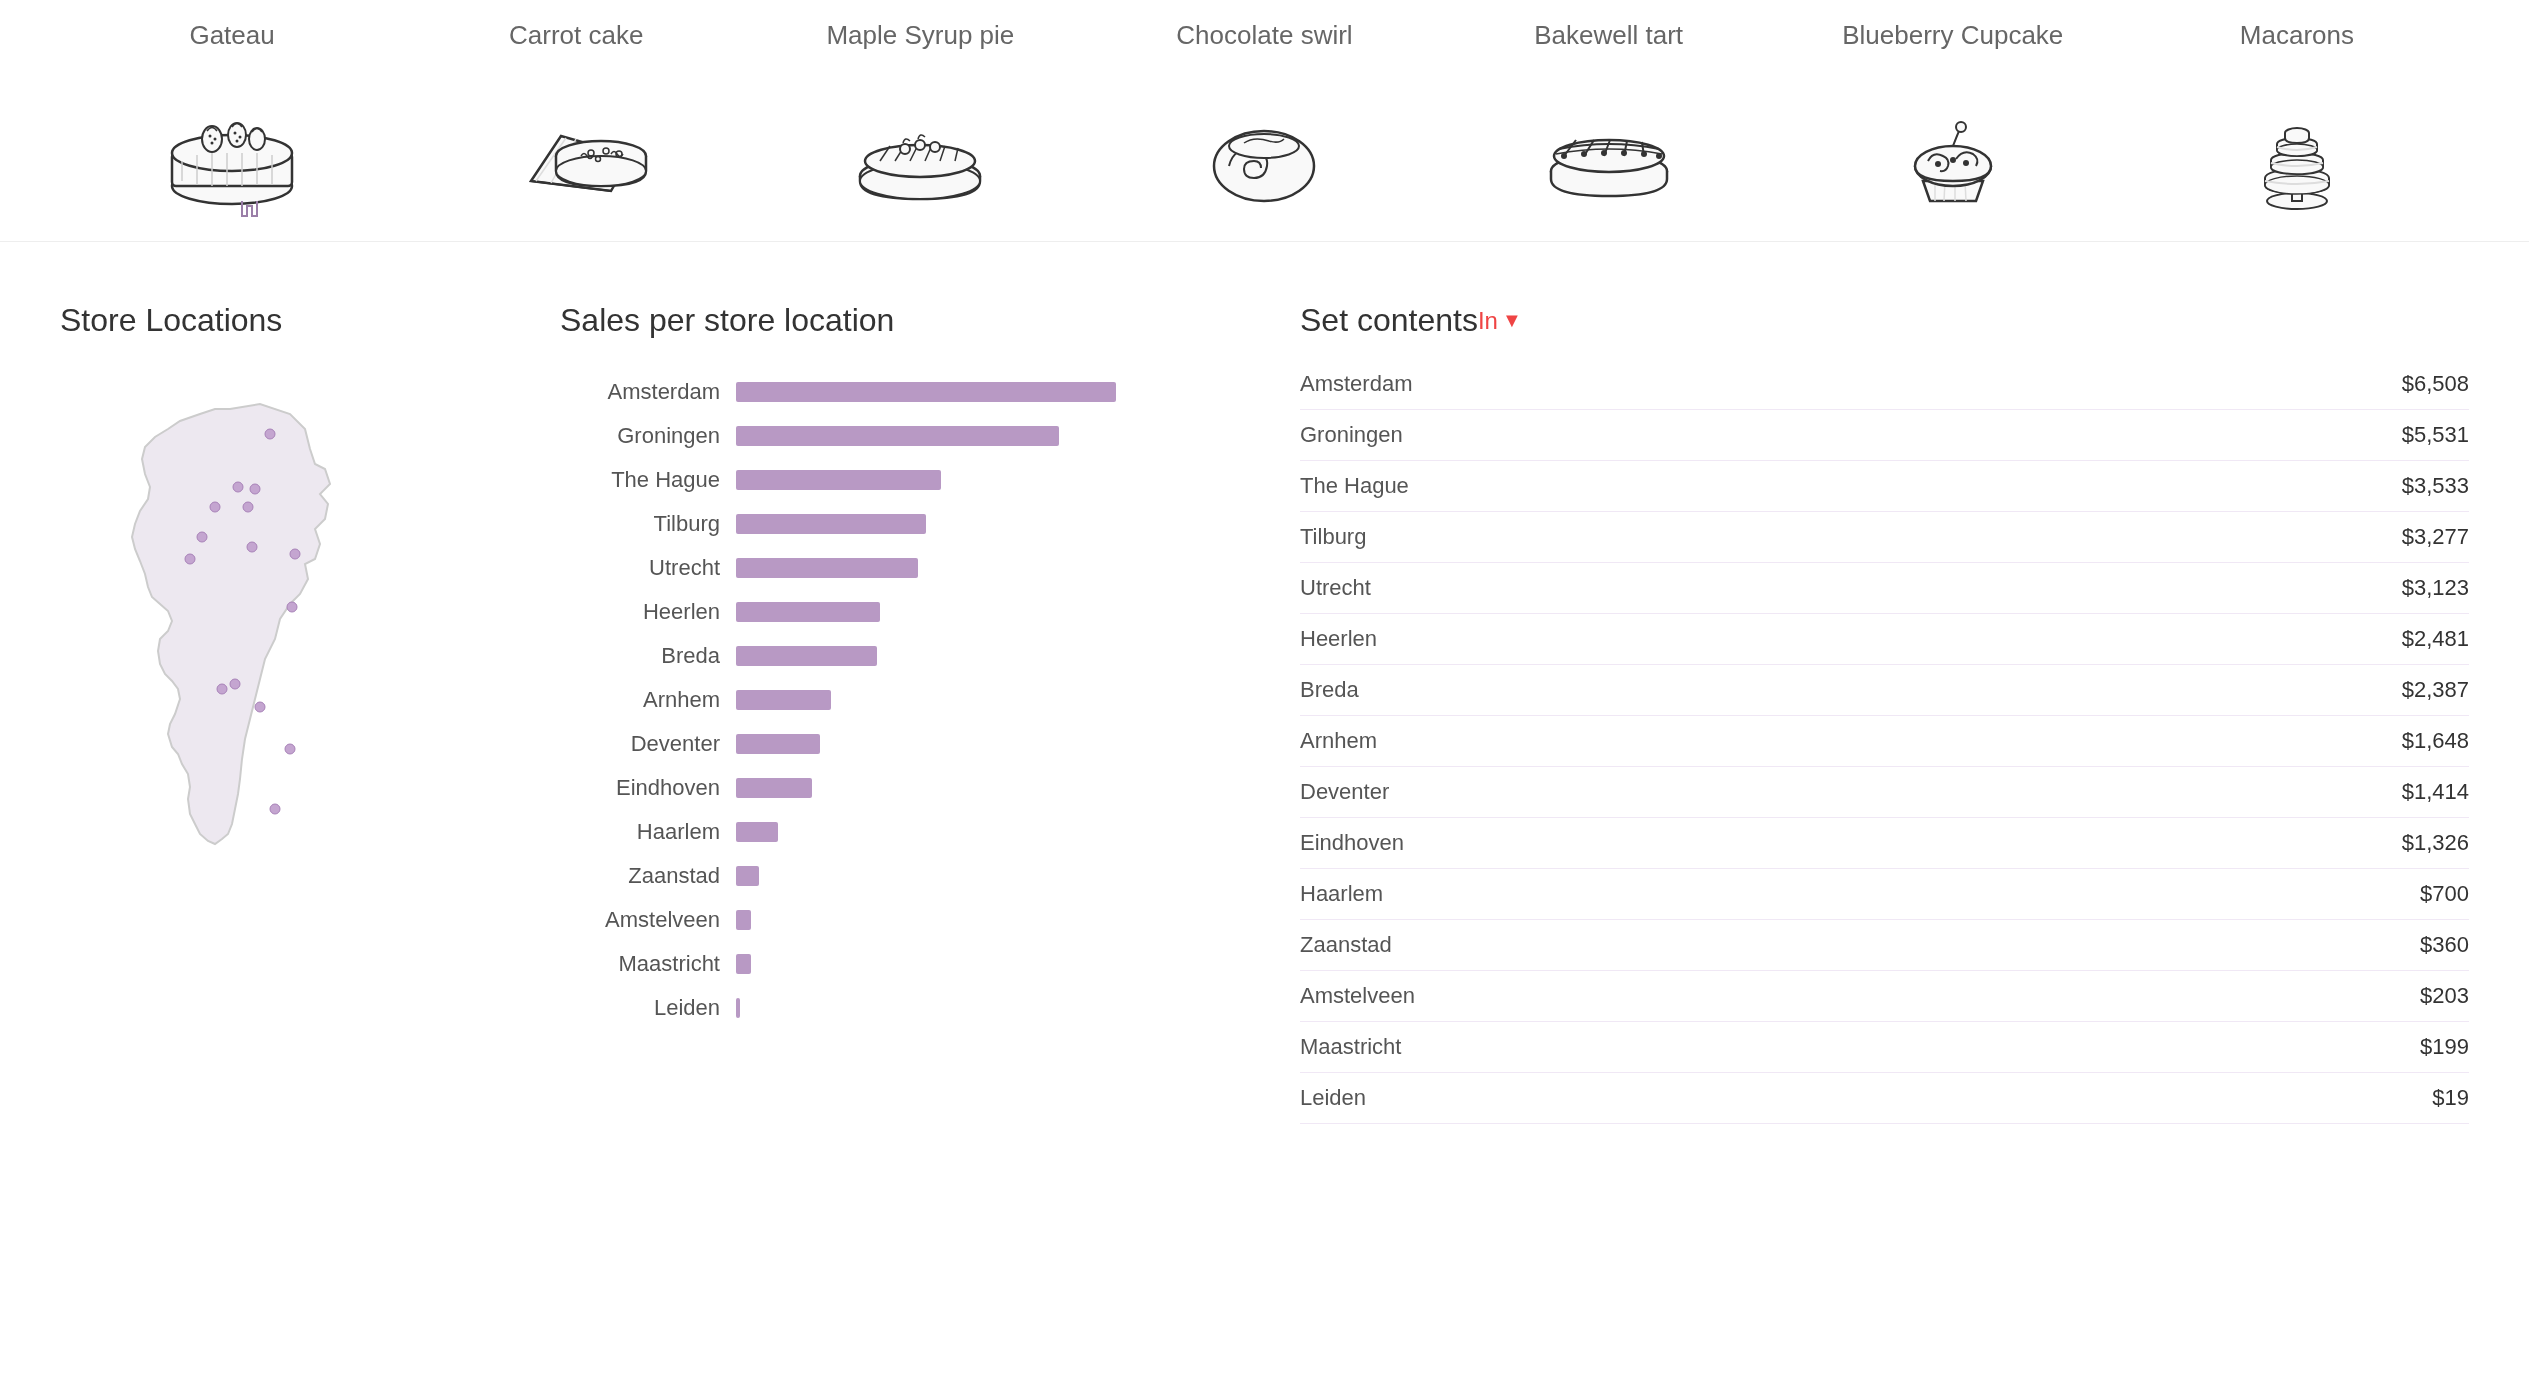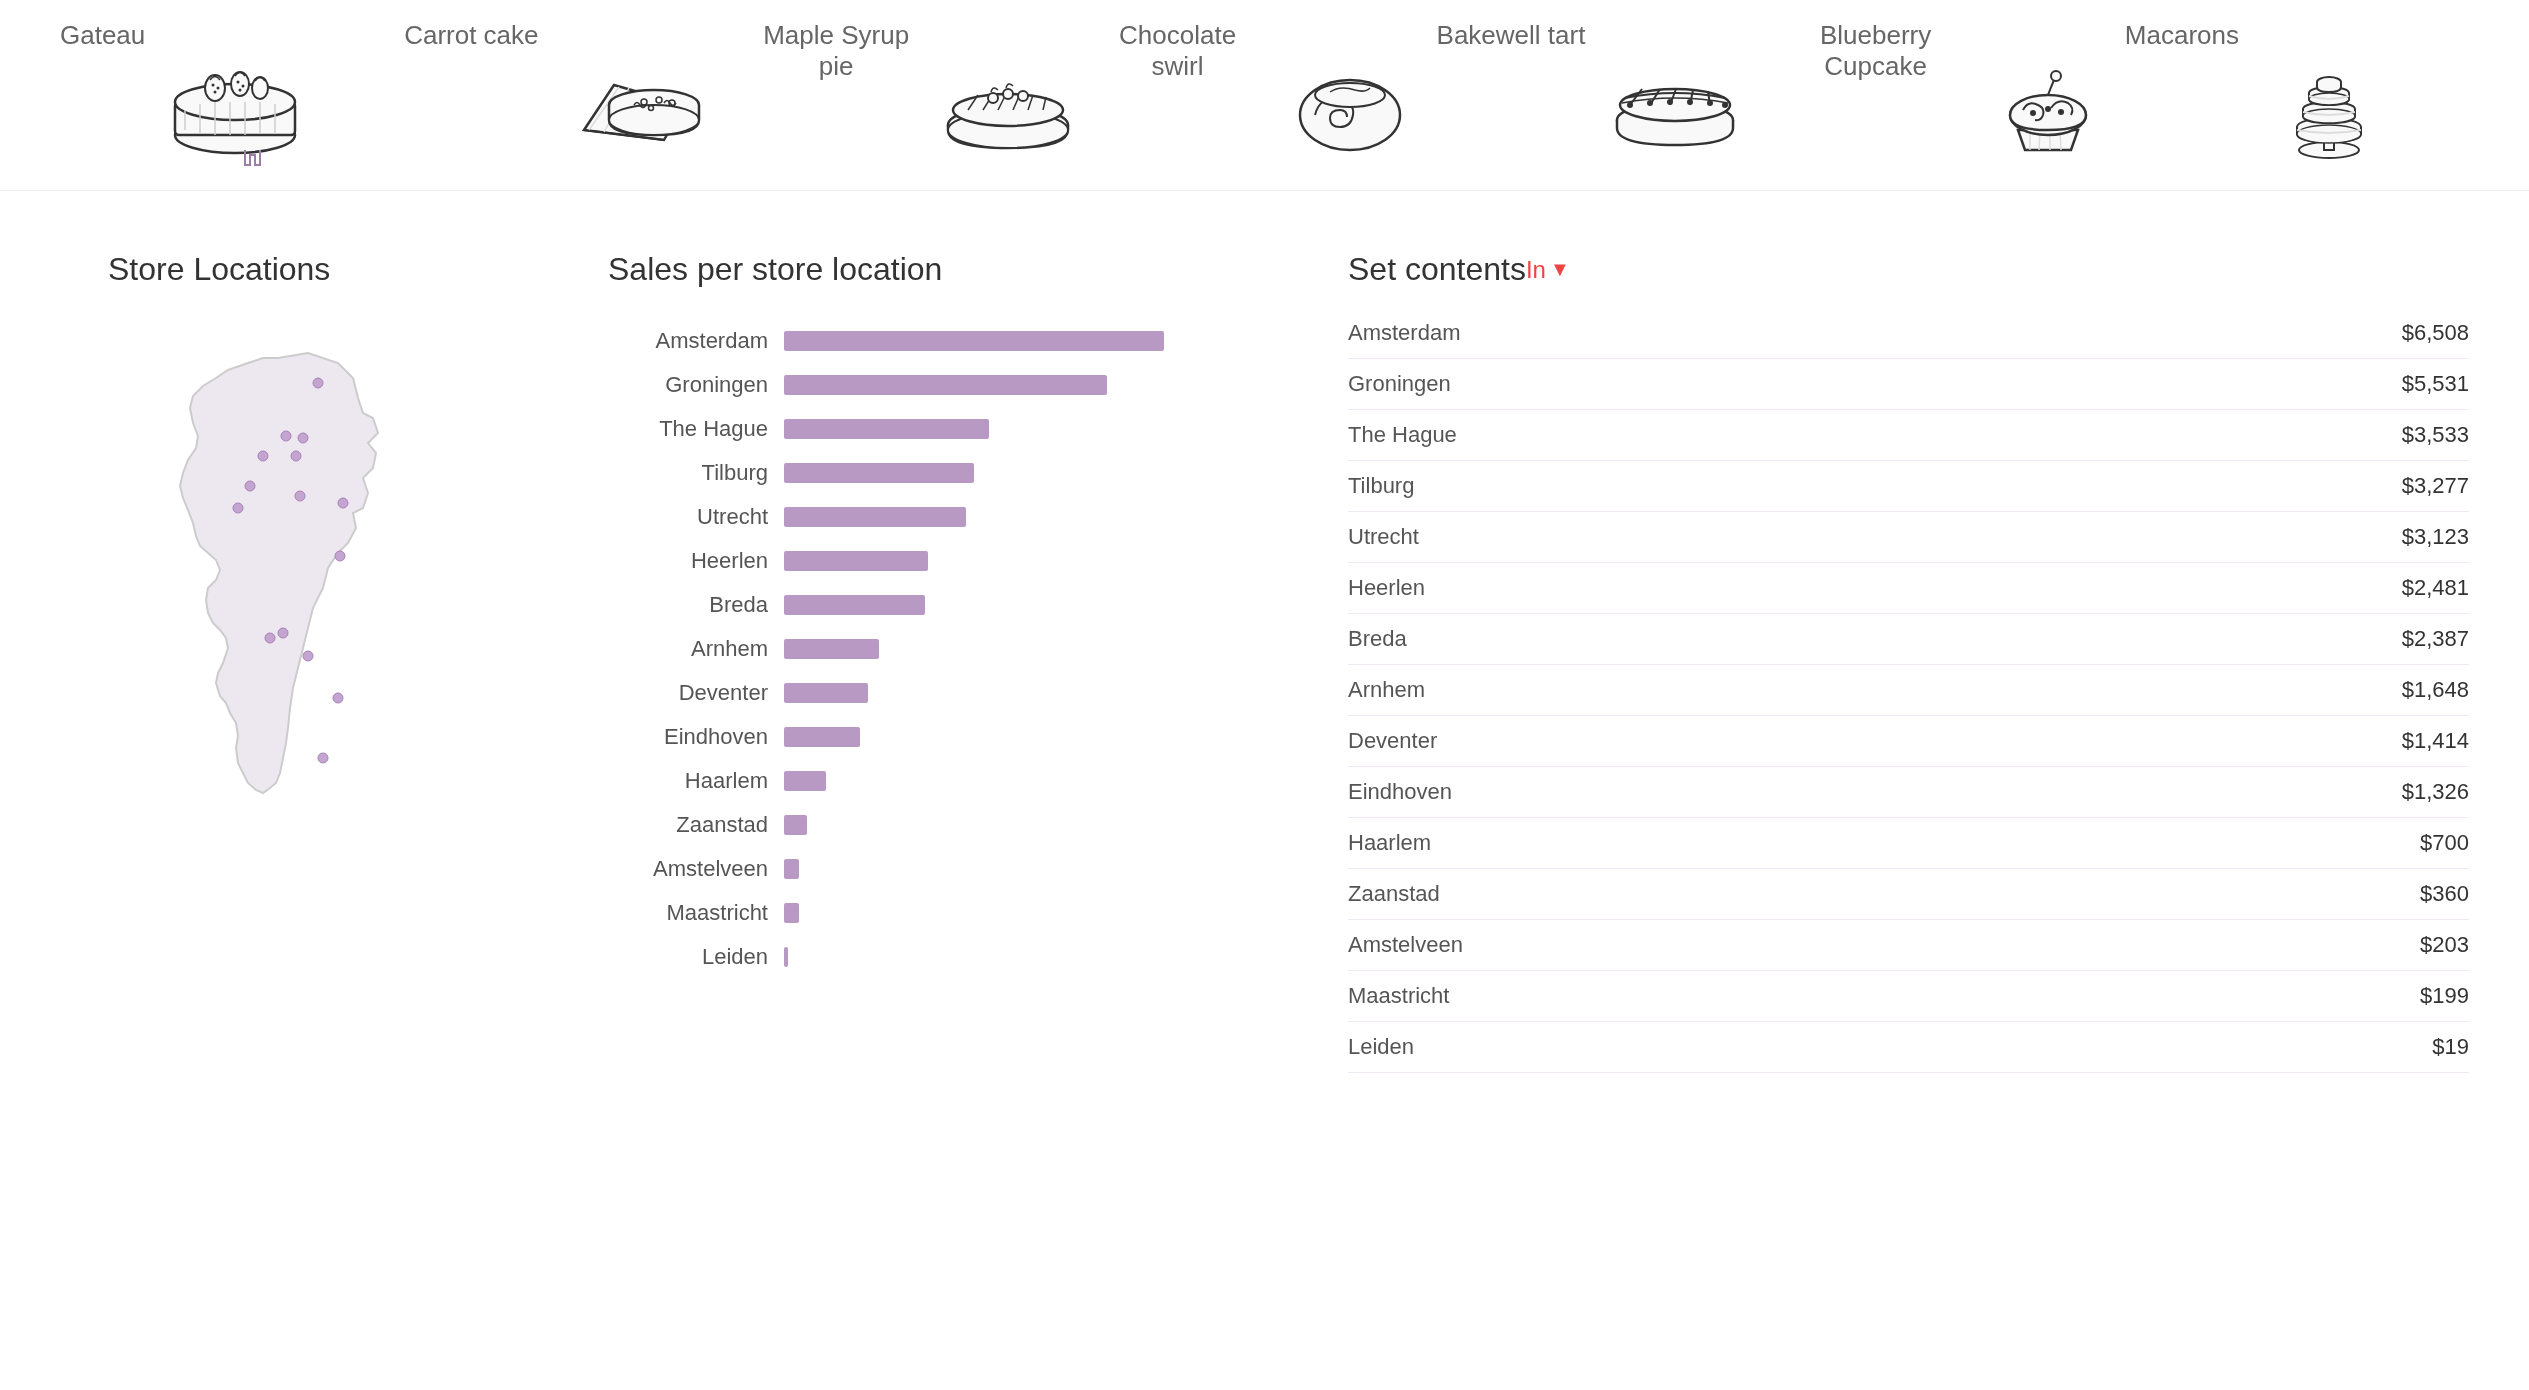--- a/index.html
+++ b/index.html
@@ -14,21 +14,22 @@
     
     .dessert-selector {
       display: flex;
       align-items: flex-start;
       padding: 20px 60px 0;
       border-bottom: 1px solid #eee;
       gap: 0;
     }
     .dessert-item {
       display: flex;
-      align-items: flex-start;
+      flex-direction: column;
+      align-items: center;
       cursor: pointer;
       flex: 1;
       padding-bottom: 10px;
     }
     .dessert-label {
       font-size: 26px;
       color: #666;
       margin-bottom: 20px;
       text-align: center;
     }
@@ -42,21 +43,20 @@
     .dessert-img-container svg {
       width: 150px;
       height: 140px;
     }
 
     
     .main-content {
       display: flex;
       padding: 60px 60px 40px;
       gap: 0;
-      margin-left: 48px;
     }
 
     
     .store-locations {
       flex: 0 0 480px;
     }
     .section-title {
       font-size: 32px;
       color: #333;
       margin-bottom: 40px;

